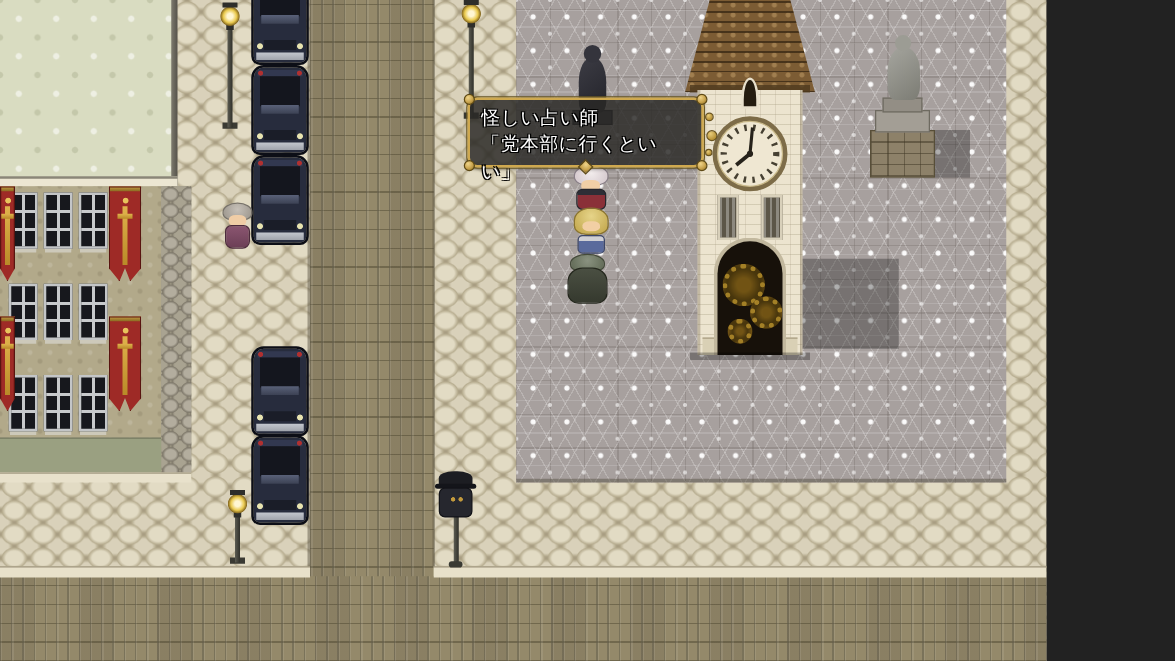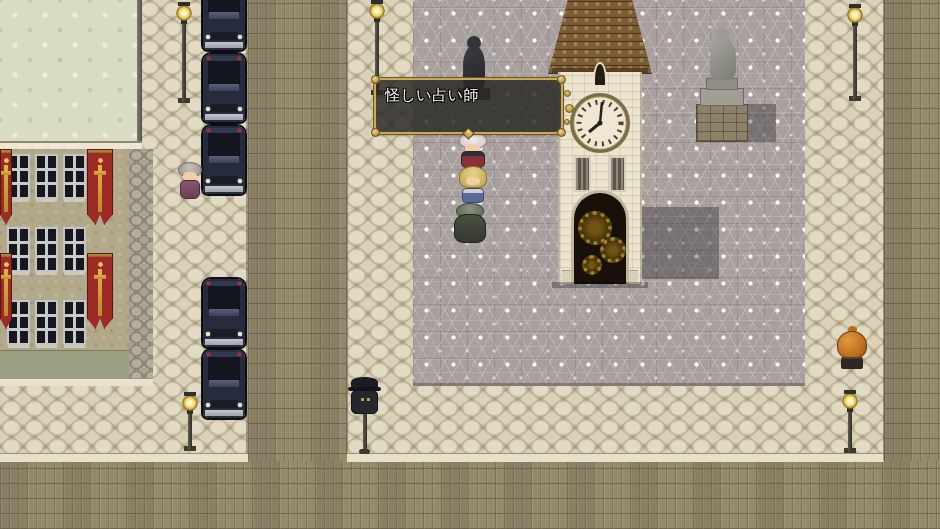--- a/index.html
+++ b/index.html
@@ -1,16 +1,16 @@
 <!DOCTYPE html>
 <html><head>
 <meta charset="utf-8">
 <style>
   html,body{margin:0;padding:0;background:#222;}
-  #stage{position:relative;width:940px;height:529px;overflow:hidden;
+  #stage{position:relative;width:837px;height:529px;overflow:hidden;
          font-family:"Liberation Sans","DejaVu Sans",sans-serif;}
   .abs{position:absolute;}
 
   
   .cobble{background-color:#a89d82;
     background-image:
       radial-gradient(ellipse closest-side,#e2dbc4 60%,#b7ad90 84%,rgba(0,0,0,0) 92%),
       radial-gradient(ellipse closest-side,#d9d1ba 60%,#b2a88b 84%,rgba(0,0,0,0) 92%);
     background-size:23px 19px,23px 19px;
     background-position:0 0,11.5px 9.5px;}
@@ -246,20 +246,21 @@
     <span class="abs" style="left:6px;top:19px;width:20px;height:19px;background:linear-gradient(#8a5570,#6c3f56);border-radius:5px 5px 6px 6px;border:1px solid #4c2a3c;box-sizing:border-box"></span>
   </div>
   <div class="abs" style="left:348px;top:376px;width:33px;height:40px">
     <span class="abs" style="left:3px;top:1px;width:27px;height:12px;background:#1c1d22;border-radius:45% 45% 20% 20%"></span>
     <span class="abs" style="left:0;top:11px;width:33px;height:4px;background:#14151a;border-radius:2px"></span>
     <span class="abs" style="left:3px;top:14px;width:27px;height:24px;background:#26272e;border-radius:5px;border:1px solid #121318;box-sizing:border-box;background-image:radial-gradient(circle,#c39a3c 1.5px,rgba(0,0,0,0) 2px),radial-gradient(circle,#c39a3c 1.5px,rgba(0,0,0,0) 2px);background-repeat:no-repeat;background-size:5px 5px,5px 5px;background-position:8px 6px,14px 6px"></span>
   </div>
 
   <div class="abs dlg" style="left:374px;top:78px;width:189px;height:56px">
     <div>怪しい占い師</div>
+    <div>「党本部に行くといい」</div>
     <span class="odot" style="left:-5px;top:-5px"></span>
     <span class="odot" style="right:-5px;top:-5px"></span>
     <span class="odot" style="left:-5px;bottom:-5px"></span>
     <span class="odot" style="right:-5px;bottom:-5px"></span>
     <span class="curl" style="right:-10px;top:10px;width:7px;height:7px"></span>
     <span class="curl" style="right:-13px;top:24px;width:9px;height:9px"></span>
     <span class="curl" style="right:-9px;top:39px;width:6px;height:6px"></span>
     <span class="ddiamond" style="left:50%;bottom:-6px;margin-left:-5px"></span>
   </div>
 

